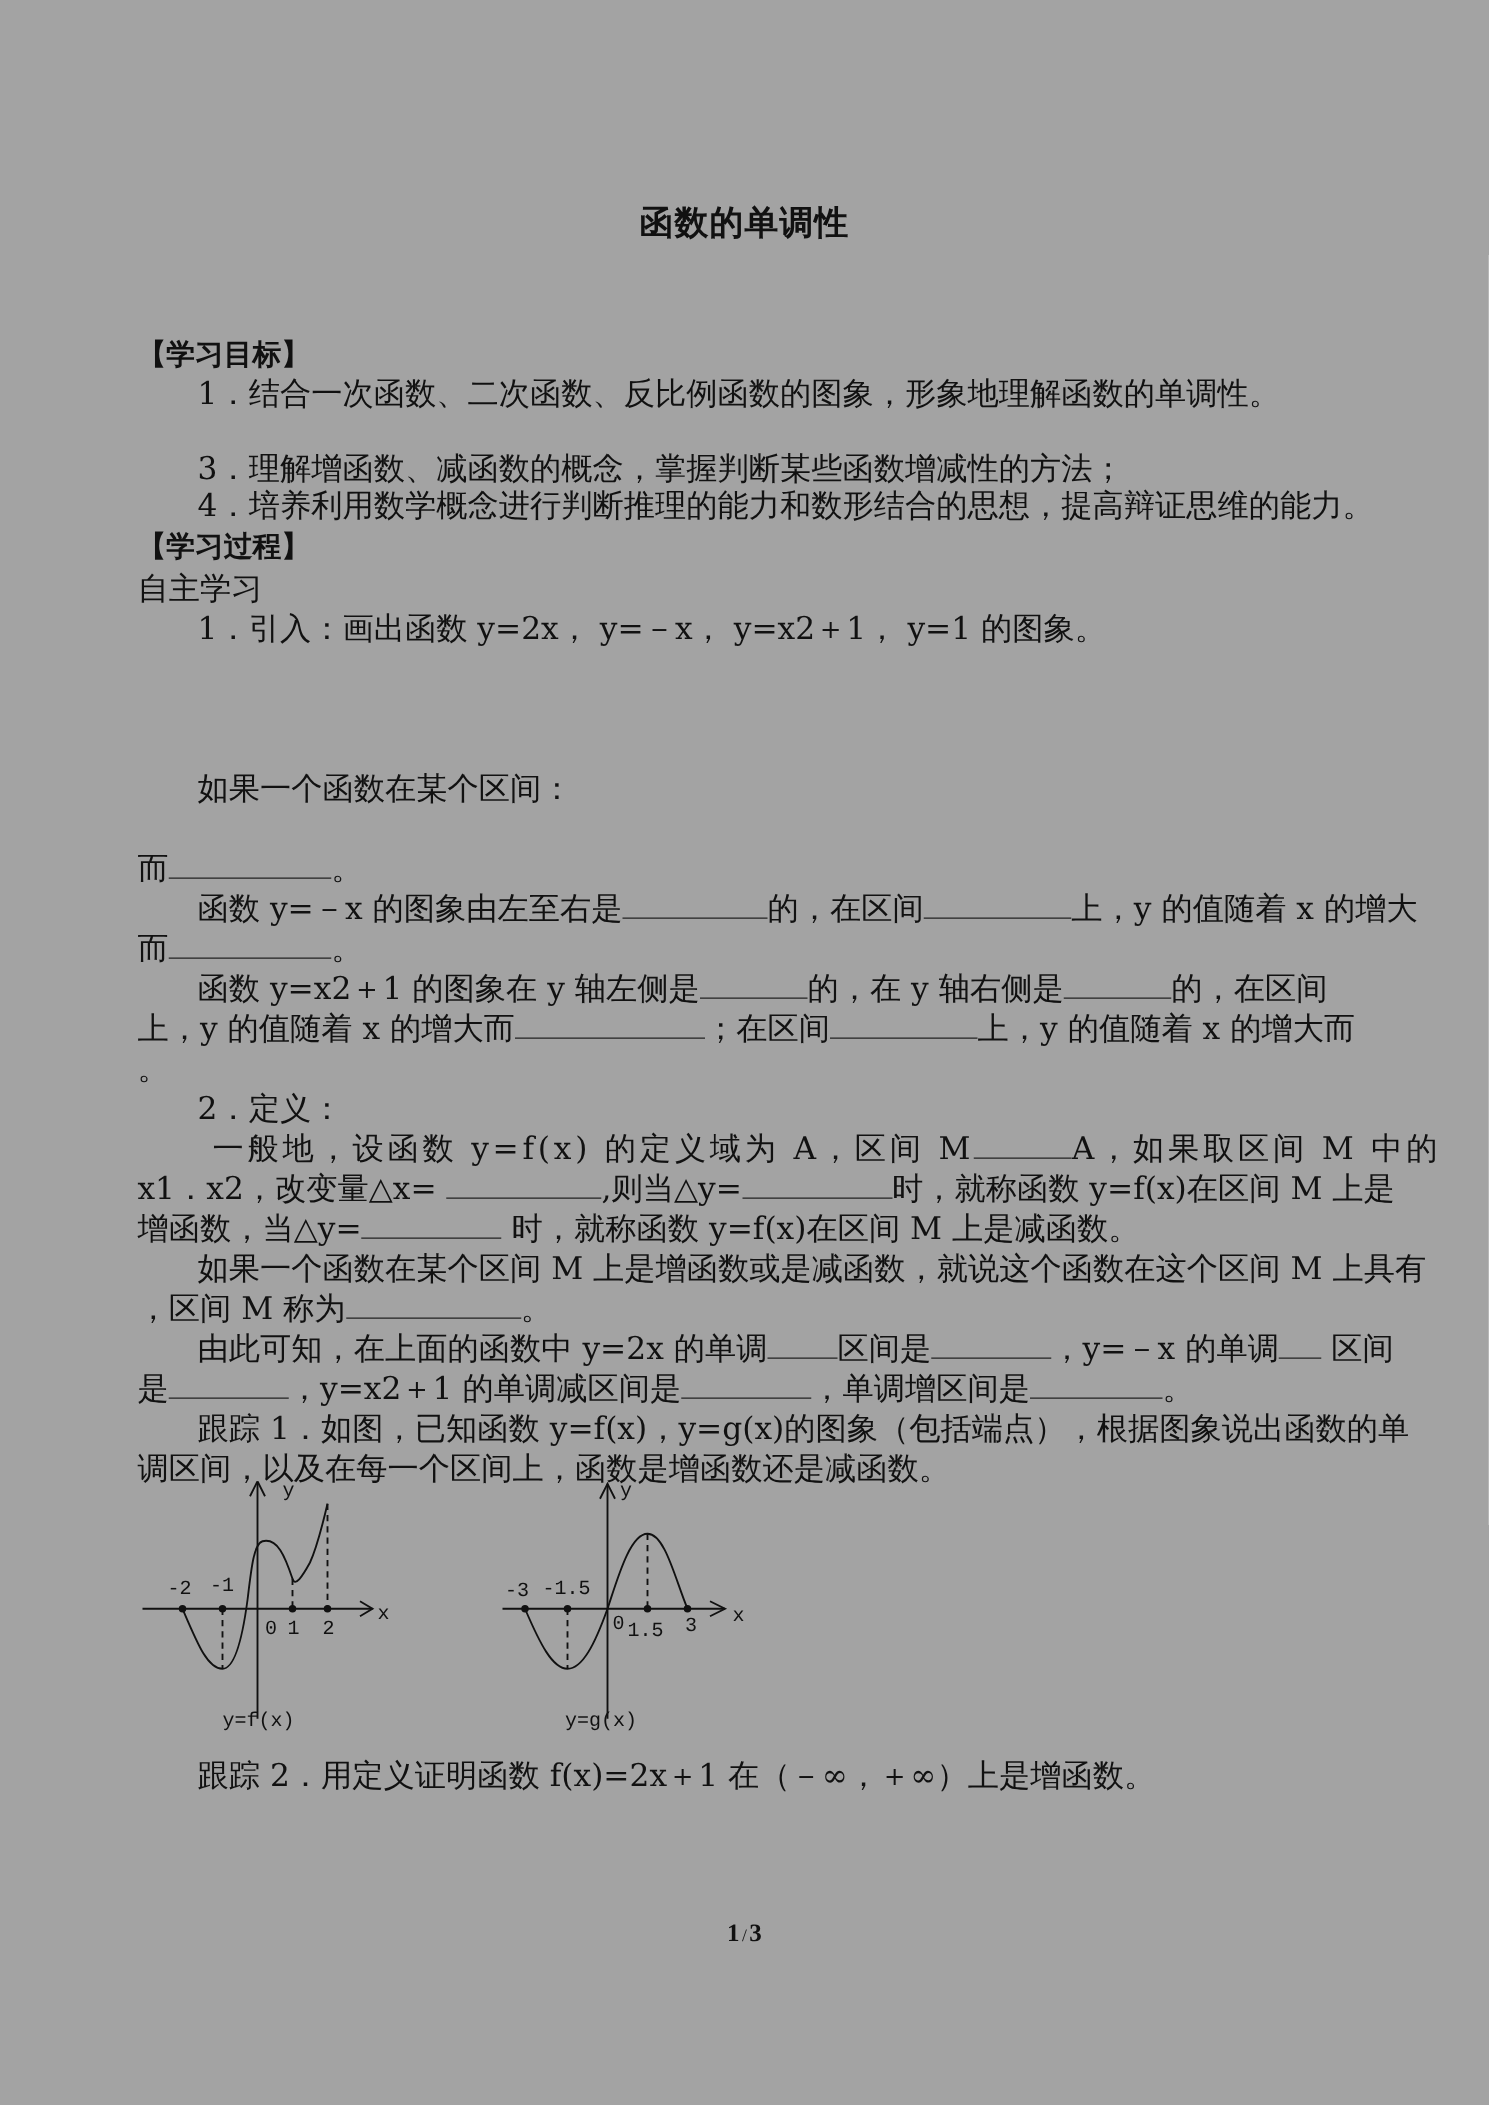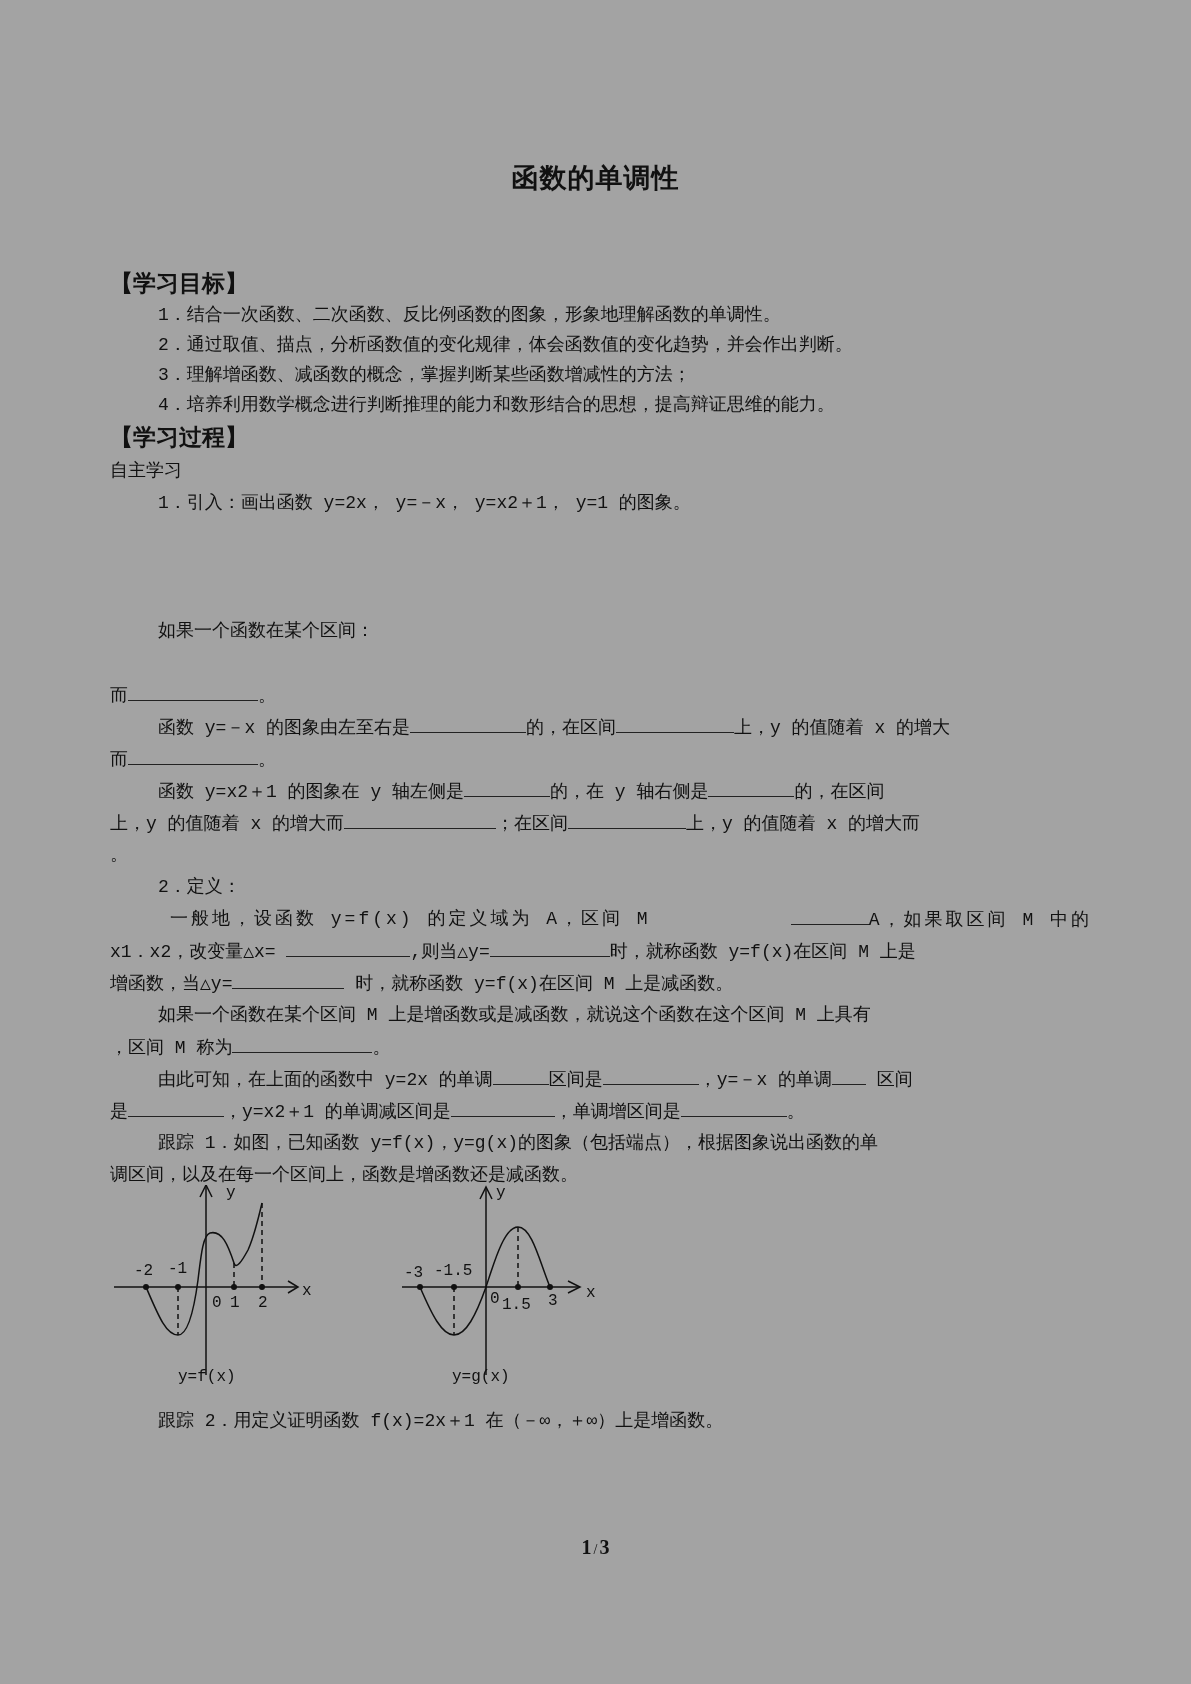--- a/index.html
+++ b/index.html
@@ -3,40 +3,39 @@
 <meta charset="utf-8">
 <style>
   html, body { margin: 0; padding: 0; background: #ffffff; }
   body { width: 1191px; height: 1684px; position: relative; overflow: hidden;
          font-family: "DejaVu Serif", "Liberation Serif", serif; color: #111; }
   .page { position: absolute; left: 0; top: 0; width: 1191px; height: 1684px; background: #a3a3a3; }
   .title { position: absolute; left: 0; width: 1191px; top: 160px; text-align: center;
            font-family: "DejaVu Sans", "Liberation Sans", sans-serif; font-weight: bold; font-size: 27px; letter-spacing: 1px; }
   .heading { position: absolute; left: 110px; font-family: "DejaVu Sans", "Liberation Sans", sans-serif;
              font-weight: bold; font-size: 23px; }
-  .line { position: absolute; font-size: 18px; white-space: nowrap; line-height: 26px; font-family: Liberation Mono, monospace; }
+  .line { position: absolute; font-size: 25px; white-space: nowrap; line-height: 26px; }
   .ind { left: 158px; }
   .noind { left: 110px; }
   .blank { display: inline-block; border-bottom: 1.5px solid #222; height: 18px; vertical-align: baseline; }
   .graph { position: absolute; }
   .graph text { font-family: "Liberation Mono", "DejaVu Sans Mono", monospace; font-size: 16px; fill: #111; }
   .footer { position: absolute; left: 0; width: 1191px; top: 1536px; text-align: center;
             font-family: "Liberation Serif", serif; font-weight: bold; font-size: 20px; }
   .footer .slash { font-weight: normal; font-size: 14px; margin: 0 2px; }
 </style>
 </head>
 <body>
 
 <div class="page">
 
   <div class="title">函数的单调性</div>
 
   <div class="heading" style="top:268px;">【学习目标】</div>
   <div class="line ind" style="top:302px;">1．结合一次函数、二次函数、反比例函数的图象，形象地理解函数的单调性。</div>
-  <div class="line ind" style="top:332px;">2．通过取值、描点，分析函数值的变化规律，体会函数值的变化趋势，并会作出判断。</div>
   <div class="line ind" style="top:362px;">3．理解增函数、减函数的概念，掌握判断某些函数增减性的方法；</div>
   <div class="line ind" style="top:392px;">4．培养利用数学概念进行判断推理的能力和数形结合的思想，提高辩证思维的能力。</div>
 
   <div class="heading" style="top:422px;text-align:center;">【学习过程】</div>
   <div class="line noind" style="top:458px;">自主学习</div>
   <div class="line ind" style="top:490px;">1．引入：画出函数 y=2x， y=－x， y=x2＋1， y=1 的图象。</div>
 
   <div class="line ind" style="top:618px;">如果一个函数在某个区间：</div>
 
   <div class="line noind" style="top:682px;">
@@ -52,21 +51,21 @@
 
   <div class="line ind" style="top:778px;">
     <span>函数 y=x2＋1 的图象在 y 轴左侧是</span><span class="blank" style="width:86px;"></span><span>的，在 y 轴右侧是</span><span class="blank" style="width:86px;"></span><span>的，在区间</span>
   </div>
   <div class="line noind" style="top:810px;">
     <span>上，y 的值随着 x 的增大而</span><span class="blank" style="width:152px;"></span><span>；在区间</span><span class="blank" style="width:118px;"></span><span>上，y 的值随着 x 的增大而</span>
   </div>
   <div class="line noind" style="top:842px;">。</div>
 
   <div class="line ind" style="top:874px;">2．定义：</div>
-  <div class="line" style="left:170px;top:906px;width:922px;display:flex;justify-content:space-between;gap:40px;">
+  <div class="line" style="left:170px;top:906px;width:922px;display:flex;justify-content:space-between;">
     <span style="letter-spacing:3px;">一般地，设函数 y=f(x) 的定义域为 A，区间 M</span>
     <span><span class="blank" style="width:78px;"></span><span style="letter-spacing:3px;">A，如果取区间 M 中的</span></span>
   </div>
   <div class="line noind" style="top:938px;">
     <span>x1．x2，改变量△x=</span>&nbsp;<span class="blank" style="width:124px;"></span><span>,则当△y=</span><span class="blank" style="width:120px;"></span><span>时，就称函数 y=f(x)在区间 M 上是</span>
   </div>
   <div class="line noind" style="top:970px;">
     <span>增函数，当△y=</span><span class="blank" style="width:112px;"></span>&nbsp;<span>时，就称函数 y=f(x)在区间 M 上是减函数。</span>
   </div>
   <div class="line ind" style="top:1002px;">如果一个函数在某个区间 M 上是增函数或是减函数，就说这个函数在这个区间 M 上具有</div>

